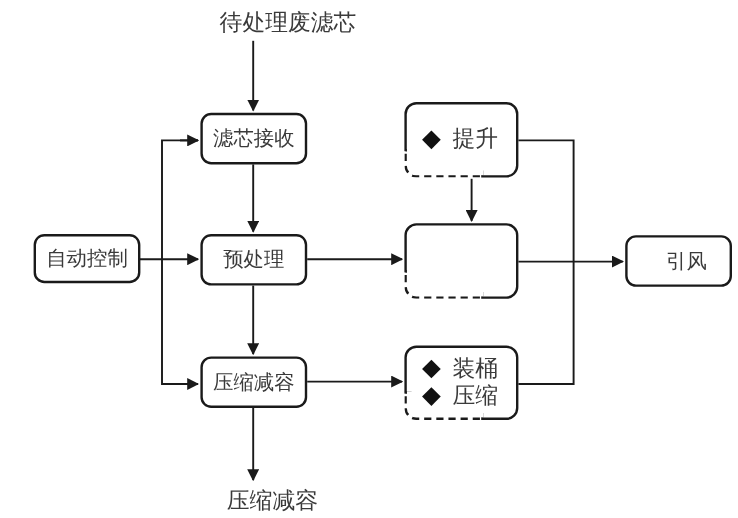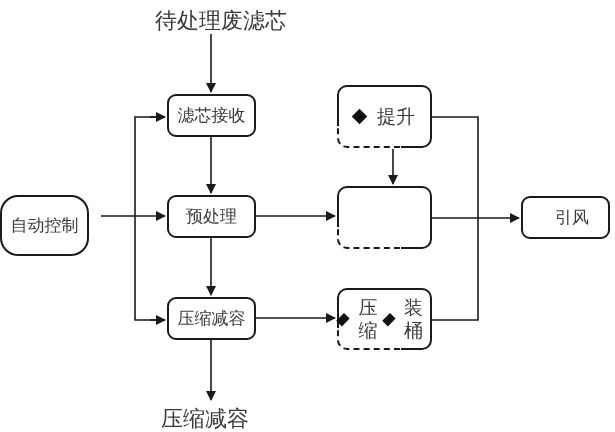--- a/index.html
+++ b/index.html
@@ -1,24 +1,24 @@
 <!DOCTYPE html>
 <html><head>
 <meta charset="utf-8">
 <style>
   html,body{margin:0;padding:0;background:#ffffff;}
   body{width:615px;height:432px;position:relative;overflow:hidden;font-family:"DejaVu Serif","Liberation Serif",serif;color:#333;}
   svg{position:absolute;left:0;top:0;}
   .box{position:absolute;box-sizing:border-box;border:2.2px solid #1a1a1a;border-radius:9px;background:#fff;display:flex;align-items:center;justify-content:center;font-size:17px;color:#3a3a3a;letter-spacing:0px;}
-  .dbox{position:absolute;box-sizing:border-box;border:2.2px solid #1a1a1a;border-radius:10px;background:#fff;display:flex;flex-direction:row;align-items:center;justify-content:center;font-size:19px;color:#3a3a3a;line-height:23px;}
+  .dbox{position:absolute;box-sizing:border-box;border:2.2px solid #1a1a1a;border-radius:10px;background:#fff;display:flex;flex-direction:column;align-items:center;justify-content:center;font-size:19px;color:#3a3a3a;line-height:23px;}
   .dbox .dash{position:absolute;left:-2.2px;bottom:-2.2px;width:70%;height:22px;border-left:2.2px dashed #1a1a1a;border-bottom:2.2px dashed #1a1a1a;border-bottom-left-radius:10px;background:transparent;}
   .dbox .mask{position:absolute;left:-3px;bottom:-3px;width:calc(70% + 1px);height:23px;background:#fff;}
   .row{display:flex;align-items:center;gap:9px;position:relative;z-index:2;}
   .diamond{width:11px;height:11px;background:#111;transform:rotate(45deg);display:inline-block;margin-right:3px;}
-  .label{position:absolute;font-size:22px;color:#3a3a3a;white-space:nowrap;}
+  .label{position:absolute;font-size:19px;color:#3a3a3a;white-space:nowrap;margin-left:28px;}
 </style>
 </head>
 <body>
 
 <svg width="615" height="432">
   <defs>
     <marker id="arr" markerWidth="10" markerHeight="10" refX="9" refY="5" orient="auto" markerUnits="userSpaceOnUse">
       <path d="M0,0 L10,5 L0,10 Z" fill="#1a1a1a"></path>
     </marker>
   </defs>
@@ -44,21 +44,21 @@
     <line x1="393" y1="148" x2="393" y2="184" marker-end="url(#arr)"></line>
 
     <polyline points="432,117 478,117 478,320 432,320"></polyline>
     <line x1="432" y1="218" x2="519" y2="218" marker-end="url(#arr)"></line>
   </g>
 </svg>
 
 <div class="label" style="left:155px;top:6px;">待处理废滤芯</div>
 <div class="label" style="left:161px;top:404px;">压缩减容</div>
 
-<div class="box" style="left:0;top:195px;width:89px;height:61px;border-radius:18px;">
+<div class="box" style="left:28px;top:195px;width:89px;height:41px;">
   <span>自动控制</span>
 </div>
 
 <div class="box" style="left:167px;top:94px;width:89px;height:43px;">
   <span>滤芯接收</span>
 </div>
 <div class="box" style="left:167px;top:195px;width:89px;height:43px;font-family:Liberation Mono, monospace;">
   <span>预处理</span>
 </div>
 <div class="box" style="left:167px;top:297px;width:89px;height:43px;">
@@ -77,23 +77,23 @@
 <div class="dbox" style="left:337px;top:186px;width:95px;height:63px;">
   <div class="mask"></div>
   <div class="dash"></div>
 </div>
 
 <div class="dbox" style="left:337px;top:288px;width:95px;height:62px;">
   <div class="mask"></div>
   <div class="dash"></div>
   <div class="row">
       <span class="diamond"></span>
-      <span>压缩</span>
+      <span>装桶</span>
     </div>
   <div class="row">
       <span class="diamond"></span>
-      <span>装桶</span>
+      <span>压缩</span>
     </div>
 </div>
 
 <div class="box" style="left:521px;top:196px;width:89px;height:43px;padding-left:13px;">
   <span>引风</span>
 </div>
 
 </body></html>

